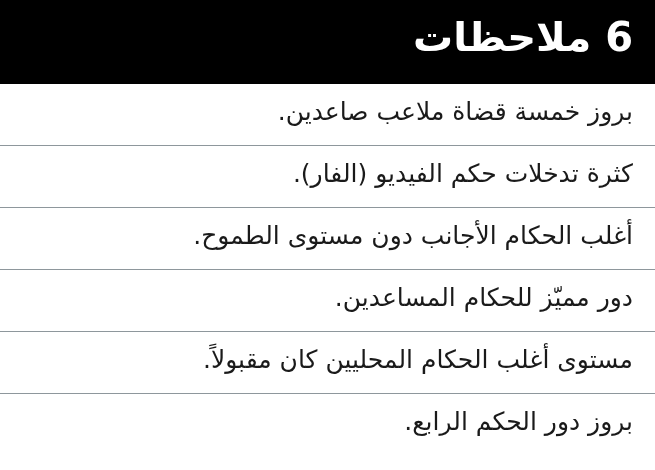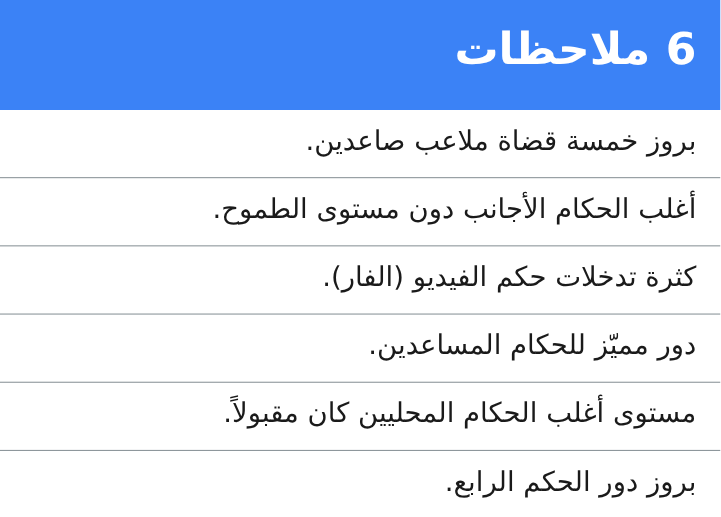--- a/index.html
+++ b/index.html
@@ -14,22 +14,22 @@
     overflow: hidden;
   }
   .page {
     width: 655px;
     height: 470px;
     position: relative;
     box-sizing: border-box;
     background: #ffffff;
   }
   .header {
-    background: #3b82f6;
-    height: 100px;
+    background: #000000;
+    height: 84px;
     display: flex;
     align-items: center;
     justify-content: flex-start;
     box-sizing: border-box;
     padding: 0 22px 10px 0;
   }
   .header-title {
     color: #ffffff;
     font-size: 40px;
     font-weight: bold;
@@ -71,24 +71,24 @@
 
   <div class="header">
     <div class="header-title">6 ملاحظات</div>
   </div>
 
   <ul class="list">
     <li class="list-item">
       <span class="item-text">بروز خمسة قضاة ملاعب صاعدين.</span>
     </li>
     <li class="list-item">
-      <span class="item-text">أغلب الحكام الأجانب دون مستوى الطموح.</span>
+      <span class="item-text">كثرة تدخلات حكم الفيديو (الفار).</span>
     </li>
     <li class="list-item">
-      <span class="item-text">كثرة تدخلات حكم الفيديو (الفار).</span>
+      <span class="item-text">أغلب الحكام الأجانب دون مستوى الطموح.</span>
     </li>
     <li class="list-item">
       <span class="item-text">دور مميّز للحكام المساعدين.</span>
     </li>
     <li class="list-item">
       <span class="item-text">مستوى أغلب الحكام المحليين كان مقبولاً.</span>
     </li>
     <li class="list-item">
       <span class="item-text">بروز دور الحكم الرابع.</span>
     </li>

